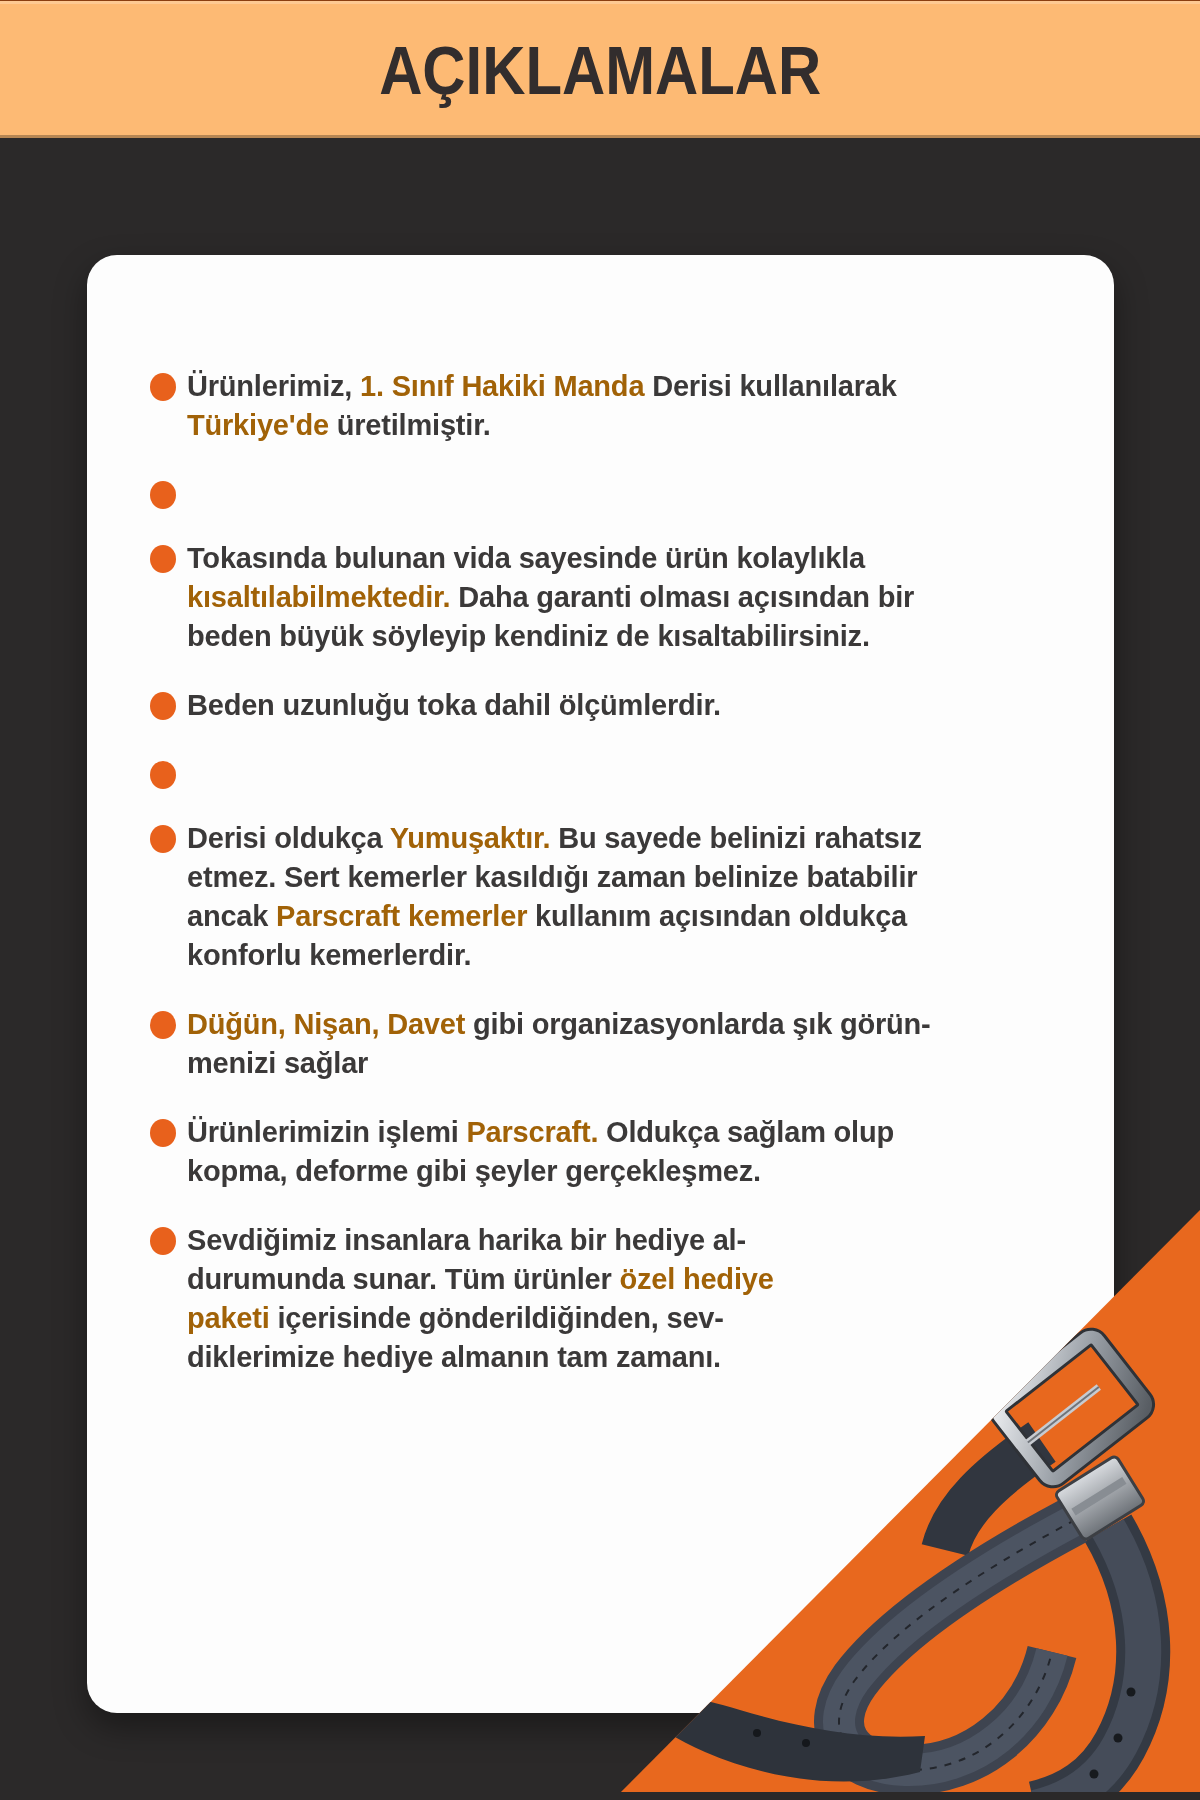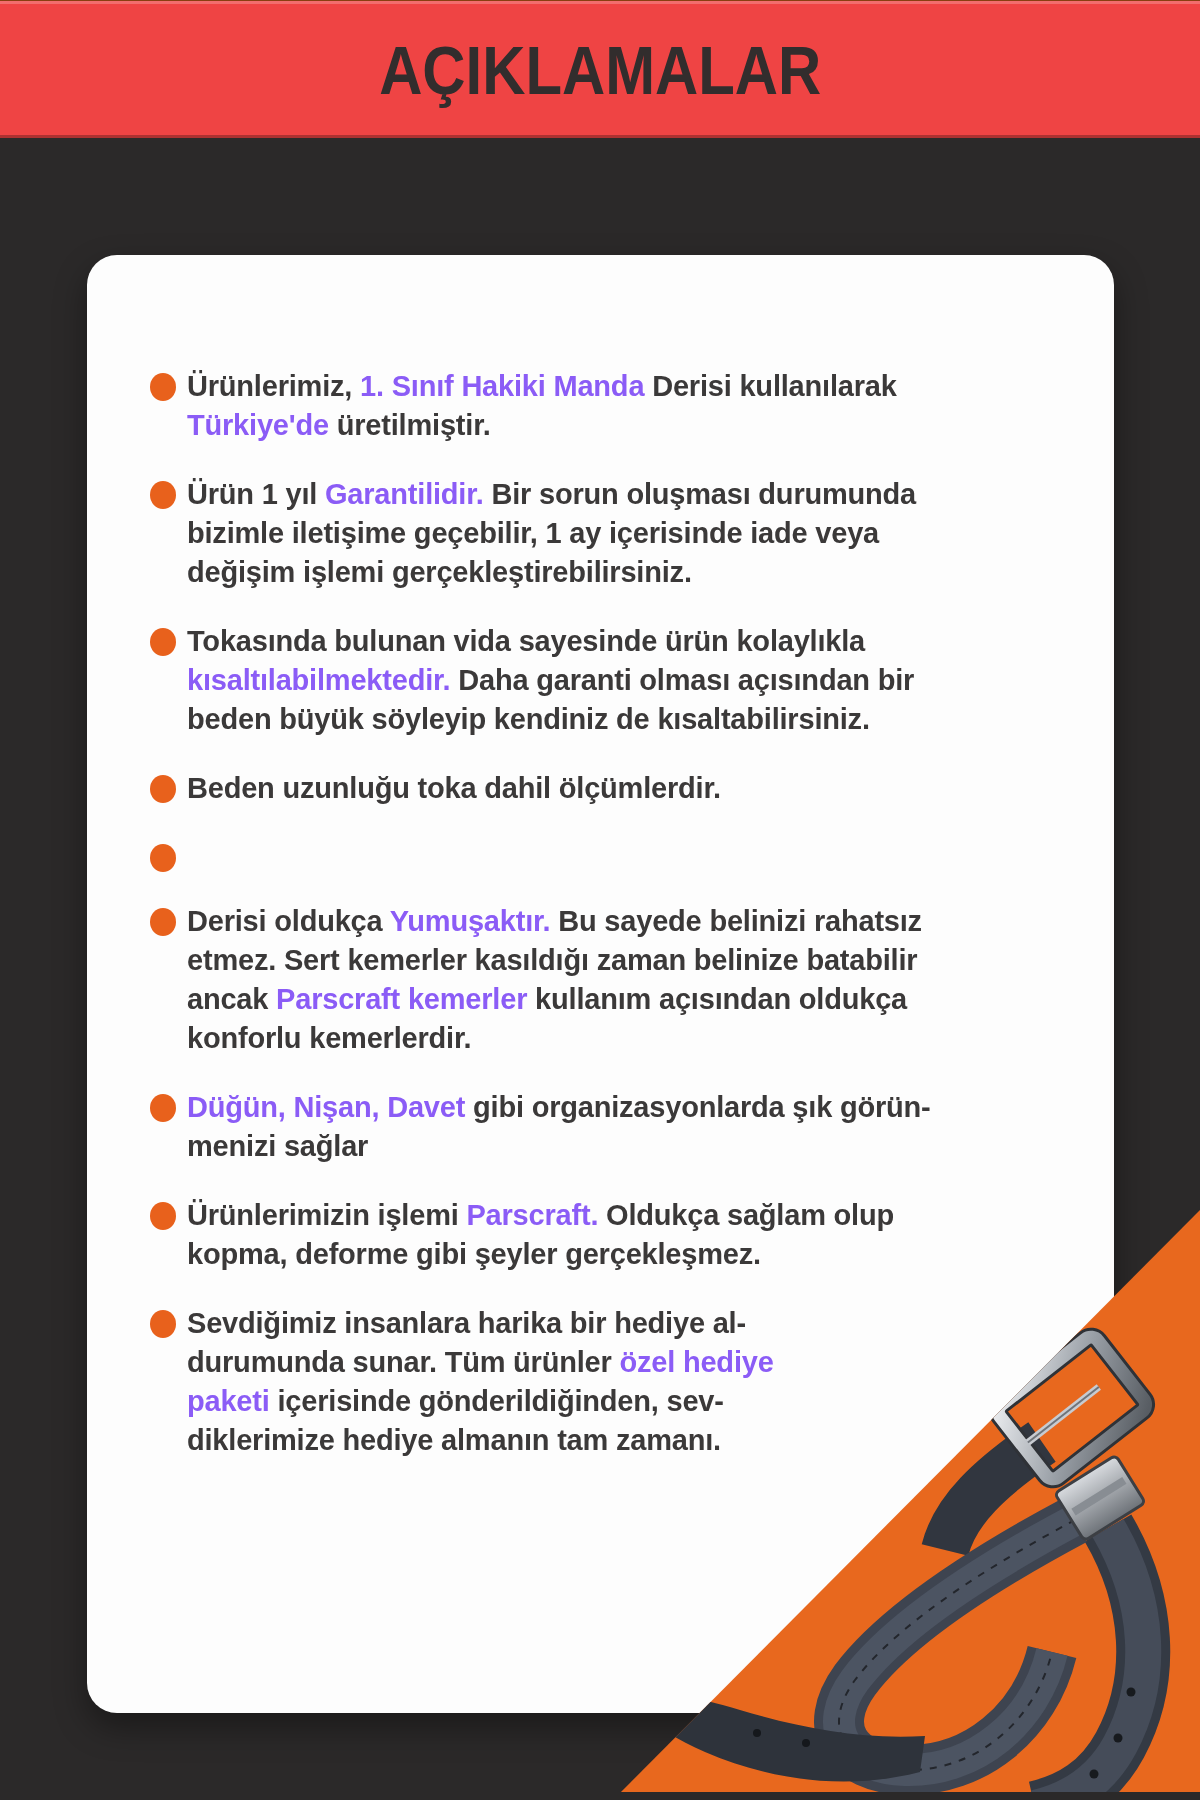--- a/index.html
+++ b/index.html
@@ -2,21 +2,21 @@
 <html><head>
 <meta charset="utf-8">
 <style>
   html,body{margin:0;padding:0;background:#1c1b1b;}
   .page{
     position:relative;width:1200px;height:1800px;overflow:hidden;
     background:#2B2929;font-family:"Liberation Sans",sans-serif;
   }
   .header{
     position:absolute;top:0;left:0;width:1200px;height:137px;
-    background:#ef4444;display:flex;align-items:center;justify-content:center;
+    background:#fdba74;display:flex;align-items:center;justify-content:center;
     box-shadow:inset 0 3px 0 rgba(255,255,255,.22), inset 0 -3px 0 rgba(0,0,0,.28);
     border-top:1px solid #8a3e10;
     text-align:right;
   }
   .header h1{
     margin:0;font-size:68px;font-weight:bold;color:#322D2D;
     letter-spacing:0px;transform:scaleX(.88);white-space:nowrap;
   }
   .card{
     position:absolute;left:87px;top:255px;width:1027px;height:1458px;
@@ -29,44 +29,41 @@
   }
   .bullet{display:flex;align-items:flex-start;}
   .dot{
     width:26px;height:28px;border-radius:50%;background:#E8611C;
     flex:0 0 26px;margin:6px 11px 0 0;
   }
   .btext{
     font-size:29px;line-height:39px;font-weight:bold;color:#3B3939;
     white-space:pre-line;letter-spacing:-0.2px;
   }
-  .btext .accent{color:#8b5cf6;}
+  .btext .accent{color:#a16207;}
   .overlay{position:absolute;left:0;top:0;pointer-events:none;}
 </style>
 </head>
 <body>
 
 <div class="page">
 
   <div class="header">
     <h1>AÇIKLAMALAR</h1>
   </div>
 
   <div class="card">
     <div class="bullets" id="bullet-list">
         <div class="bullet">
           <span class="dot"></span>
           <div class="btext"><span>Ürünlerimiz, </span><span class="accent">1. Sınıf Hakiki Manda</span><span> Derisi kullanılarak
 </span><span class="accent">Türkiye'de</span><span> üretilmiştir.</span></div>
         </div>
         <div class="bullet">
           <span class="dot"></span>
-          <div class="btext"><span>Ürün 1 yıl </span><span class="accent">Garantilidir.</span><span> Bir sorun oluşması durumunda
-bizimle iletişime geçebilir, 1 ay içerisinde iade veya
-değişim işlemi gerçekleştirebilirsiniz.</span></div>
         </div>
         <div class="bullet">
           <span class="dot"></span>
           <div class="btext"><span>Tokasında bulunan vida sayesinde ürün kolaylıkla
 </span><span class="accent">kısaltılabilmektedir.</span><span> Daha garanti olması açısından bir
 beden büyük söyleyip kendiniz de kısaltabilirsiniz.</span></div>
         </div>
         <div class="bullet">
           <span class="dot"></span>
           <div class="btext"><span>Beden uzunluğu toka dahil ölçümlerdir.</span></div>

